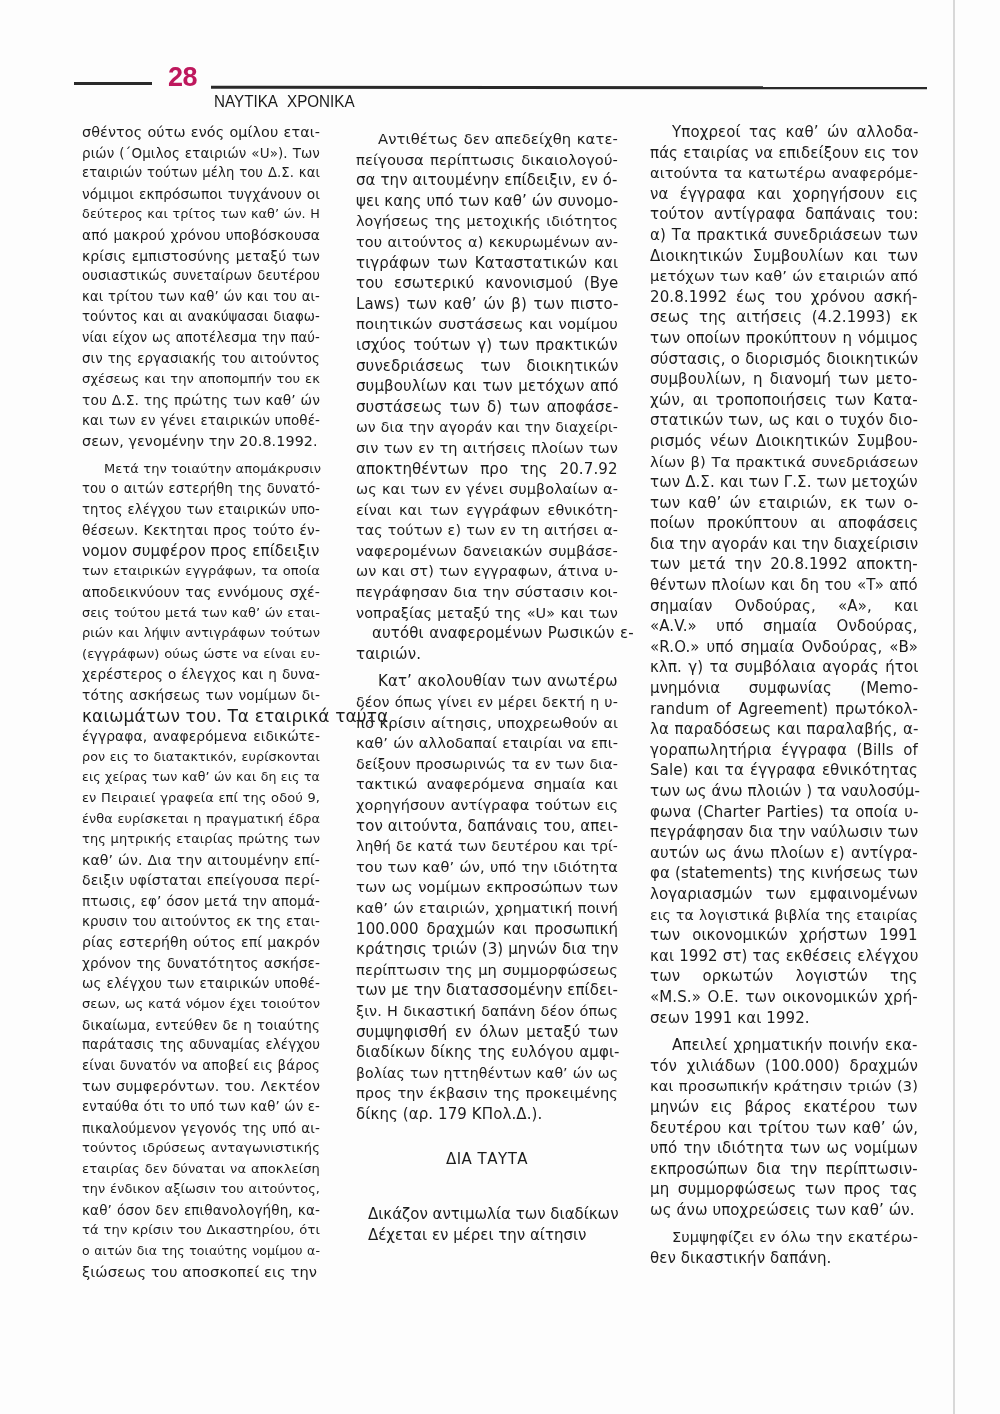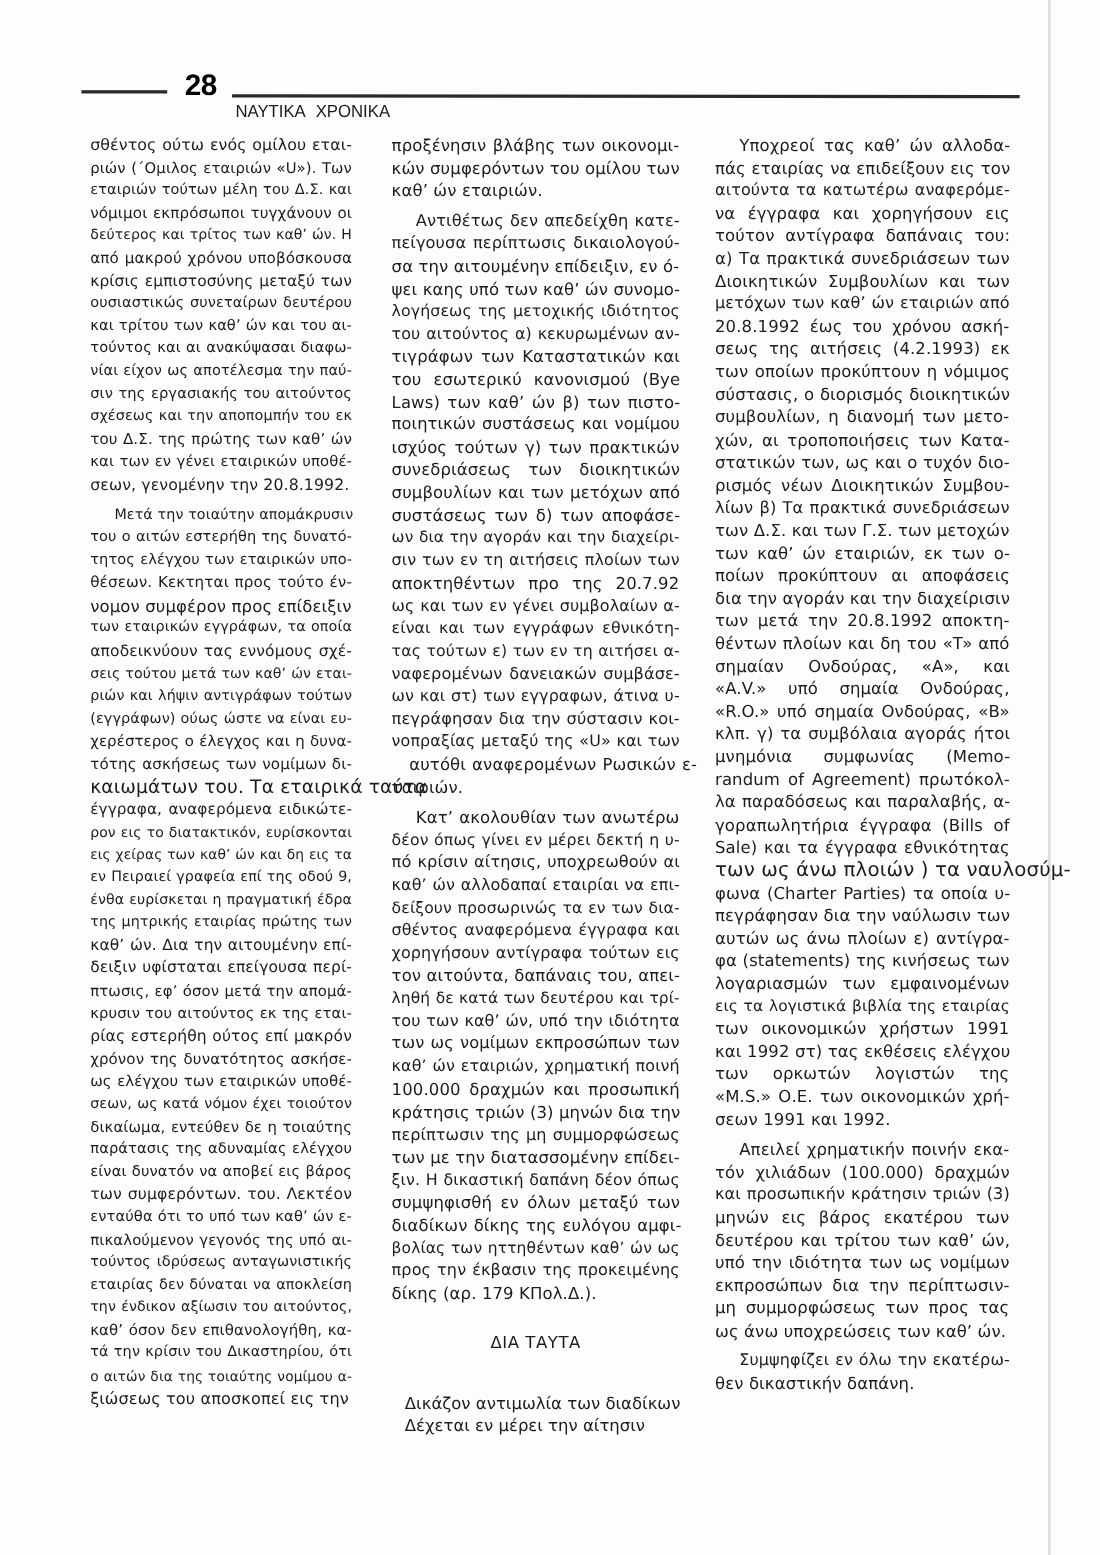--- a/index.html
+++ b/index.html
@@ -3,21 +3,21 @@
 <meta charset="utf-8">
 <style>
   html, body { margin: 0; padding: 0; background: #ffffff; }
   body { width: 1000px; height: 1414px; position: relative; overflow: hidden;
          font-family: "DejaVu Sans", "Liberation Sans", sans-serif; color: #1c1c1c; }
   .page { position: absolute; left: 0; top: 0; width: 1000px; height: 1414px; background: #fdfdfd; }
   .edge { position: absolute; left: 953px; top: 0; width: 2px; height: 1414px; background: #d8d8d8; }
   .rule-left { position: absolute; left: 74px; top: 82px; width: 78px; height: 3px; background: #2a2a2a; }
   .rule-right { position: absolute; left: 211px; top: 86px; width: 716px; height: 3px; background: #2a2a2a; transform: rotate(0.05deg); }
   .page-num { position: absolute; left: 168px; top: 62px; font-family: "Liberation Sans", sans-serif;
-              font-weight: bold; font-size: 27px; letter-spacing: -0.5px; color: #000000; }
+              font-weight: bold; font-size: 27px; letter-spacing: -0.5px; color: #be185d; }
   .journal { position: absolute; left: 214px; top: 93px; font-family: "Liberation Sans", sans-serif;
              font-size: 16px; color: #1a1a1a; word-spacing: 6px; transform: scaleX(0.95); transform-origin: left top; }
   .col { position: absolute; top: 122px; font-size: 15px; line-height: 20.6px; }
   .col .ln { display: block; white-space: nowrap; text-align-last: justify; text-align: justify;
              letter-spacing: 0.1px; }
   .col .ln.last { text-align-last: left; }
   .col1 { left: 82px; width: 238px; }
   .col2 { left: 356px; width: 262px; }
   .col3 { left: 650px; width: 268px; }
   .gap { display: block; height: 7px; }
@@ -93,25 +93,20 @@
         <span class="ln" style="display: block; font-size: 13.1387px;">τούντος ιδρύσεως ανταγωνιστικής</span>
         <span class="ln" style="display: block; font-size: 13.09px;">εταιρίας δεν δύναται να αποκλείση</span>
         <span class="ln" style="display: block; font-size: 12.8989px;">την ένδικον αξίωσιν του αιτούντος,</span>
         <span class="ln" style="display: block; font-size: 13.5935px;">καθ’ όσον δεν επιθανολογήθη, κα-</span>
         <span class="ln" style="display: block; font-size: 13.1387px;">τά την κρίσιν του Δικαστηρίου, ότι</span>
         <span class="ln" style="display: block; font-size: 12.533px;">ο αιτών δια της τοιαύτης νομίμου α-</span>
         <span class="ln last" style="display: block; font-size: 14.6651px;">ξιώσεως του αποσκοπεί εις την</span>
       </div>
     </div>
   <div class="col col2" id="col1">
-      <div>
-        <span class="ln" style="display: block; word-spacing: 1px; text-align-last: left;">προξένησιν βλάβης των οικονομι-</span>
-        <span class="ln" style="display: block; word-spacing: 0px; text-align-last: left;">κών συμφερόντων του ομίλου των</span>
-        <span class="ln last" style="display: block;">καθ’ ών εταιριών.</span>
-      </div>
       <span class="gap"></span>
       <div>
         <span class="ln indent-first" style="display: block; font-size: 14.7935px;">Αντιθέτως δεν απεδείχθη κατε-</span>
         <span class="ln" style="display: block; font-size: 14.7375px;">πείγουσα περίπτωσις δικαιολογού-</span>
         <span class="ln" style="display: block; word-spacing: 0px; text-align-last: left;">σα την αιτουμένην επίδειξιν, εν ό-</span>
         <span class="ln" style="display: block; word-spacing: 0px; text-align-last: left;">ψει καης υπό των καθ’ ών συνομο-</span>
         <span class="ln" style="display: block; font-size: 14.3568px;">λογήσεως της μετοχικής ιδιότητος</span>
         <span class="ln" style="display: block; font-size: 14.4636px;">του αιτούντος α) κεκυρωμένων αν-</span>
         <span class="ln" style="display: block; word-spacing: 2.33333px; text-align-last: left;">τιγράφων των Καταστατικών και</span>
         <span class="ln" style="display: block; word-spacing: 6px; text-align-last: left;">του εσωτερικύ κανονισμού (Bye</span>
@@ -134,21 +129,21 @@
         <span class="ln" style="display: block; word-spacing: 0.666667px; text-align-last: left; margin-left: 16px;">αυτόθι αναφερομένων Ρωσικών ε-</span>
         <span class="ln last" style="display: block;">ταιριών.</span>
       </div>
       <span class="gap"></span>
       <div>
         <span class="ln indent-first" style="display: block; word-spacing: 0.666667px; text-align-last: left;">Κατ’ ακολουθίαν των ανωτέρω</span>
         <span class="ln" style="display: block; font-size: 14.304px;">δέον όπως γίνει εν μέρει δεκτή η υ-</span>
         <span class="ln" style="display: block; font-size: 14.6819px;">πό κρίσιν αίτησις, υποχρεωθούν αι</span>
         <span class="ln" style="display: block; font-size: 14.5175px;">καθ’ ών αλλοδαπαί εταιρίαι να επι-</span>
         <span class="ln" style="display: block; font-size: 14.2516px;">δείξουν προσωρινώς τα εν των δια-</span>
-        <span class="ln" style="display: block; font-size: 14.41px;">σθέντος αναφερόμενα έγγραφα και</span>
+        <span class="ln" style="display: block; font-size: 14.41px;">τακτικώ αναφερόμενα σημαία και</span>
         <span class="ln" style="display: block; font-size: 14.5175px;">χορηγήσουν αντίγραφα τούτων εις</span>
         <span class="ln" style="display: block; word-spacing: 0px; text-align-last: left;">τον αιτούντα, δαπάναις του, απει-</span>
         <span class="ln" style="display: block; font-size: 14.0458px;">ληθή δε κατά των δευτέρου και τρί-</span>
         <span class="ln" style="display: block; font-size: 14.5719px;">του των καθ’ ών, υπό την ιδιότητα</span>
         <span class="ln" style="display: block; font-size: 14.7935px;">των ως νομίμων εκπροσώπων των</span>
         <span class="ln" style="display: block; font-size: 14.4636px;">καθ’ ών εταιριών, χρηματική ποινή</span>
         <span class="ln" style="display: block; word-spacing: 3px; text-align-last: left;">100.000 δραχμών και προσωπική</span>
         <span class="ln" style="display: block; word-spacing: 0px; text-align-last: left;">κράτησις τριών (3) μηνών δια την</span>
         <span class="ln" style="display: block; font-size: 14.6267px;">περίπτωσιν της μη συμμορφώσεως</span>
         <span class="ln" style="display: block; word-spacing: 0px; text-align-last: left;">των με την διατασσομένην επίδει-</span>
@@ -190,21 +185,21 @@
         <span class="ln" style="display: block; word-spacing: 0.5px; text-align-last: left;">θέντων πλοίων και δη του «T» από</span>
         <span class="ln" style="display: block; word-spacing: 17.3333px; text-align-last: left;">σημαίαν Ονδούρας, «A», και</span>
         <span class="ln" style="display: block; word-spacing: 14.6667px; text-align-last: left;">«A.V.» υπό σημαία Ονδούρας,</span>
         <span class="ln" style="display: block; word-spacing: 2px; text-align-last: left;">«R.O.» υπό σημαία Ονδούρας, «B»</span>
         <span class="ln" style="display: block; word-spacing: 1.4px; text-align-last: left;">κλπ. γ) τα συμβόλαια αγοράς ήτοι</span>
         <span class="ln" style="display: block; word-spacing: 23.5px; text-align-last: left;">μνημόνια συμφωνίας (Memo-</span>
         <span class="ln" style="display: block; word-spacing: 2.33333px; text-align-last: left;">randum of Agreement) πρωτόκολ-</span>
         <span class="ln" style="display: block; word-spacing: 0.75px; text-align-last: left;">λα παραδόσεως και παραλαβής, α-</span>
         <span class="ln" style="display: block; word-spacing: 4.66667px; text-align-last: left;">γοραπωλητήρια έγγραφα (Bills of</span>
         <span class="ln" style="display: block; word-spacing: 1.25px; text-align-last: left;">Sale) και τα έγγραφα εθνικότητας</span>
-        <span class="ln" style="display: block; font-size: 18px;">των ως άνω πλοιών ) τα ναυλοσύμ-</span>
+        <span class="ln" style="display: block; font-size: 15px;">των ως άνω πλοιών ) τα ναυλοσύμ-</span>
         <span class="ln" style="display: block; word-spacing: 1.2px; text-align-last: left;">φωνα (Charter Parties) τα οποία υ-</span>
         <span class="ln" style="display: block; word-spacing: 0.25px; text-align-last: left;">πεγράφησαν δια την ναύλωσιν των</span>
         <span class="ln" style="display: block; word-spacing: 1.4px; text-align-last: left;">αυτών ως άνω πλοίων ε) αντίγρα-</span>
         <span class="ln" style="display: block; word-spacing: 0.25px; text-align-last: left;">φα (statements) της κινήσεως των</span>
         <span class="ln" style="display: block; word-spacing: 8.5px; text-align-last: left;">λογαριασμών των εμφαινομένων</span>
         <span class="ln" style="display: block; font-size: 14.0134px;">εις τα λογιστικά βιβλία της εταιρίας</span>
         <span class="ln" style="display: block; word-spacing: 7px; text-align-last: left;">των οικονομικών χρήστων 1991</span>
         <span class="ln" style="display: block; word-spacing: 0.2px; text-align-last: left;">και 1992 στ) τας εκθέσεις ελέγχου</span>
         <span class="ln" style="display: block; word-spacing: 17.3333px; text-align-last: left;">των ορκωτών λογιστών της</span>
         <span class="ln" style="display: block; word-spacing: 1.75px; text-align-last: left;">«M.S.» Ο.Ε. των οικονομικών χρή-</span>

